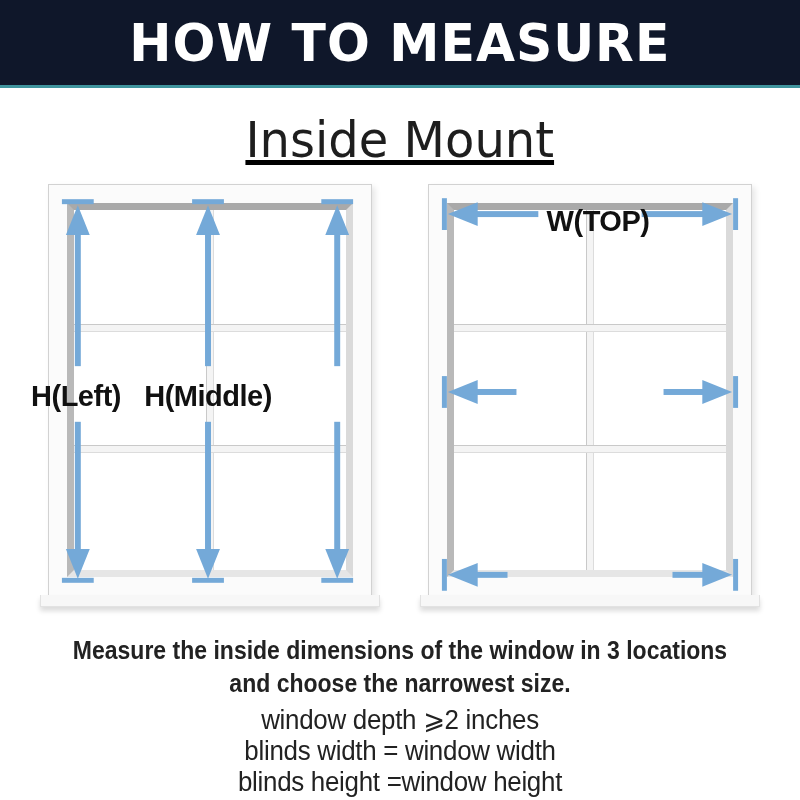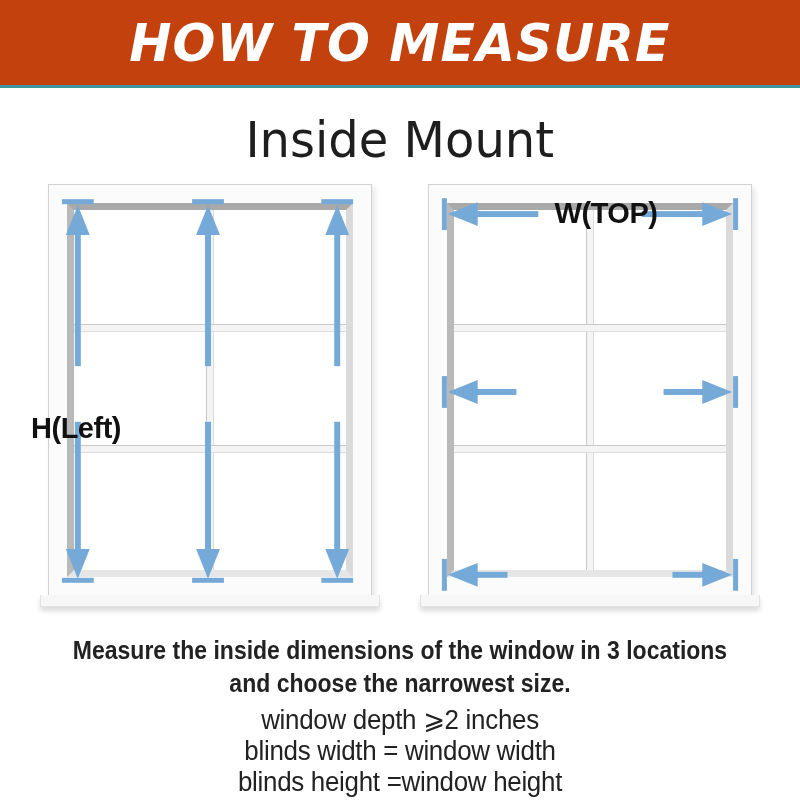--- a/index.html
+++ b/index.html
@@ -5,33 +5,33 @@
   * { margin:0; padding:0; box-sizing:border-box; }
   html,body { background:#ffffff; }
   .page {
     position:relative; width:800px; height:800px; background:#ffffff;
     font-family:"Liberation Sans","DejaVu Sans",sans-serif; overflow:hidden;
   }
 
   
   .banner {
     position:absolute; left:0; top:0; width:800px; height:88px;
-    background:#c2410c; border-bottom:3px solid #3F949D;
-    display:flex; align-items:center; justify-content:center;font-style:italic;
+    background:#0f172a; border-bottom:3px solid #3F949D;
+    display:flex; align-items:center; justify-content:center;
   }
   .banner-title {
     font-family:"DejaVu Sans","Liberation Sans",sans-serif;
     font-weight:700; font-size:52px; color:#ffffff; letter-spacing:1px;
     transform:scaleX(0.97); white-space:nowrap;
   }
 
   
   .subtitle {
     position:absolute; left:0; top:100px; width:800px; height:80px;
-    display:flex; align-items:center; justify-content:center;
+    display:flex; align-items:center; justify-content:center;text-decoration:underline;
   }
   .subtitle-text {
     font-family:"DejaVu Sans","Liberation Sans",sans-serif;
     font-weight:500; font-size:50px; color:#1E1E1E; white-space:nowrap;
     transform:scaleX(0.96);
   }
 
   
   .window {
     position:absolute; top:184px; width:324px; height:412px;
@@ -63,25 +63,25 @@
   .arrows { position:absolute; left:0; top:0; width:100%; height:100%; overflow:visible; }
   .arrow-shape { fill:#74A9D8; }
 
   .mlabel {
     position:absolute; height:30px; line-height:30px; text-align:center;
     font-weight:700; font-size:29px; color:#111111; white-space:nowrap;
     letter-spacing:-0.5px;
   }
   
   .h-label   { top:196px; width:140px; }
-  .h-left    { left:-43px;margin-top:32px; }
+  .h-left    { left:-43px; }
   .h-middle  { left:89px; }
   .h-right   { left:220px; }
   
-  .w-label   { left:16px; width:100%; }
+  .w-label   { left:8px; width:100%;margin-top:8px; }
   .w-top     { top:13px; }
   .w-middle  { top:193px; }
   .w-bottom  { top:377px; }
 
   
   .note-bold {
     position:absolute; left:0; top:634px; width:800px; text-align:center;
     font-weight:700; font-size:25px; line-height:33px; color:#222222;
     transform:scaleX(0.92); transform-origin:center;
   }
@@ -136,20 +136,21 @@
         <rect class="arrow-shape" x="274" y="14" width="32" height="5"></rect>
         <path class="arrow-shape" d="M290 20 L278 50 L302 50 Z"></path>
         <rect class="arrow-shape" x="287" y="44" width="6" height="138"></rect>
         <rect class="arrow-shape" x="287" y="238" width="6" height="130"></rect>
         <path class="arrow-shape" d="M290 396 L278 366 L302 366 Z"></path>
         <rect class="arrow-shape" x="274" y="395" width="32" height="5"></rect>
       </g>
     </svg>
 
     <div class="mlabel h-label h-left">H(Left)</div>
+    <div class="mlabel h-label h-middle">H(Middle)</div>
 
     <div class="sill"></div>
   </div>
 
   <div class="window win-right">
     <div class="glass">
       <div class="mullion-v"></div>
       <div class="mullion-h mh-1"></div>
       <div class="mullion-h mh-2"></div>
     </div>

